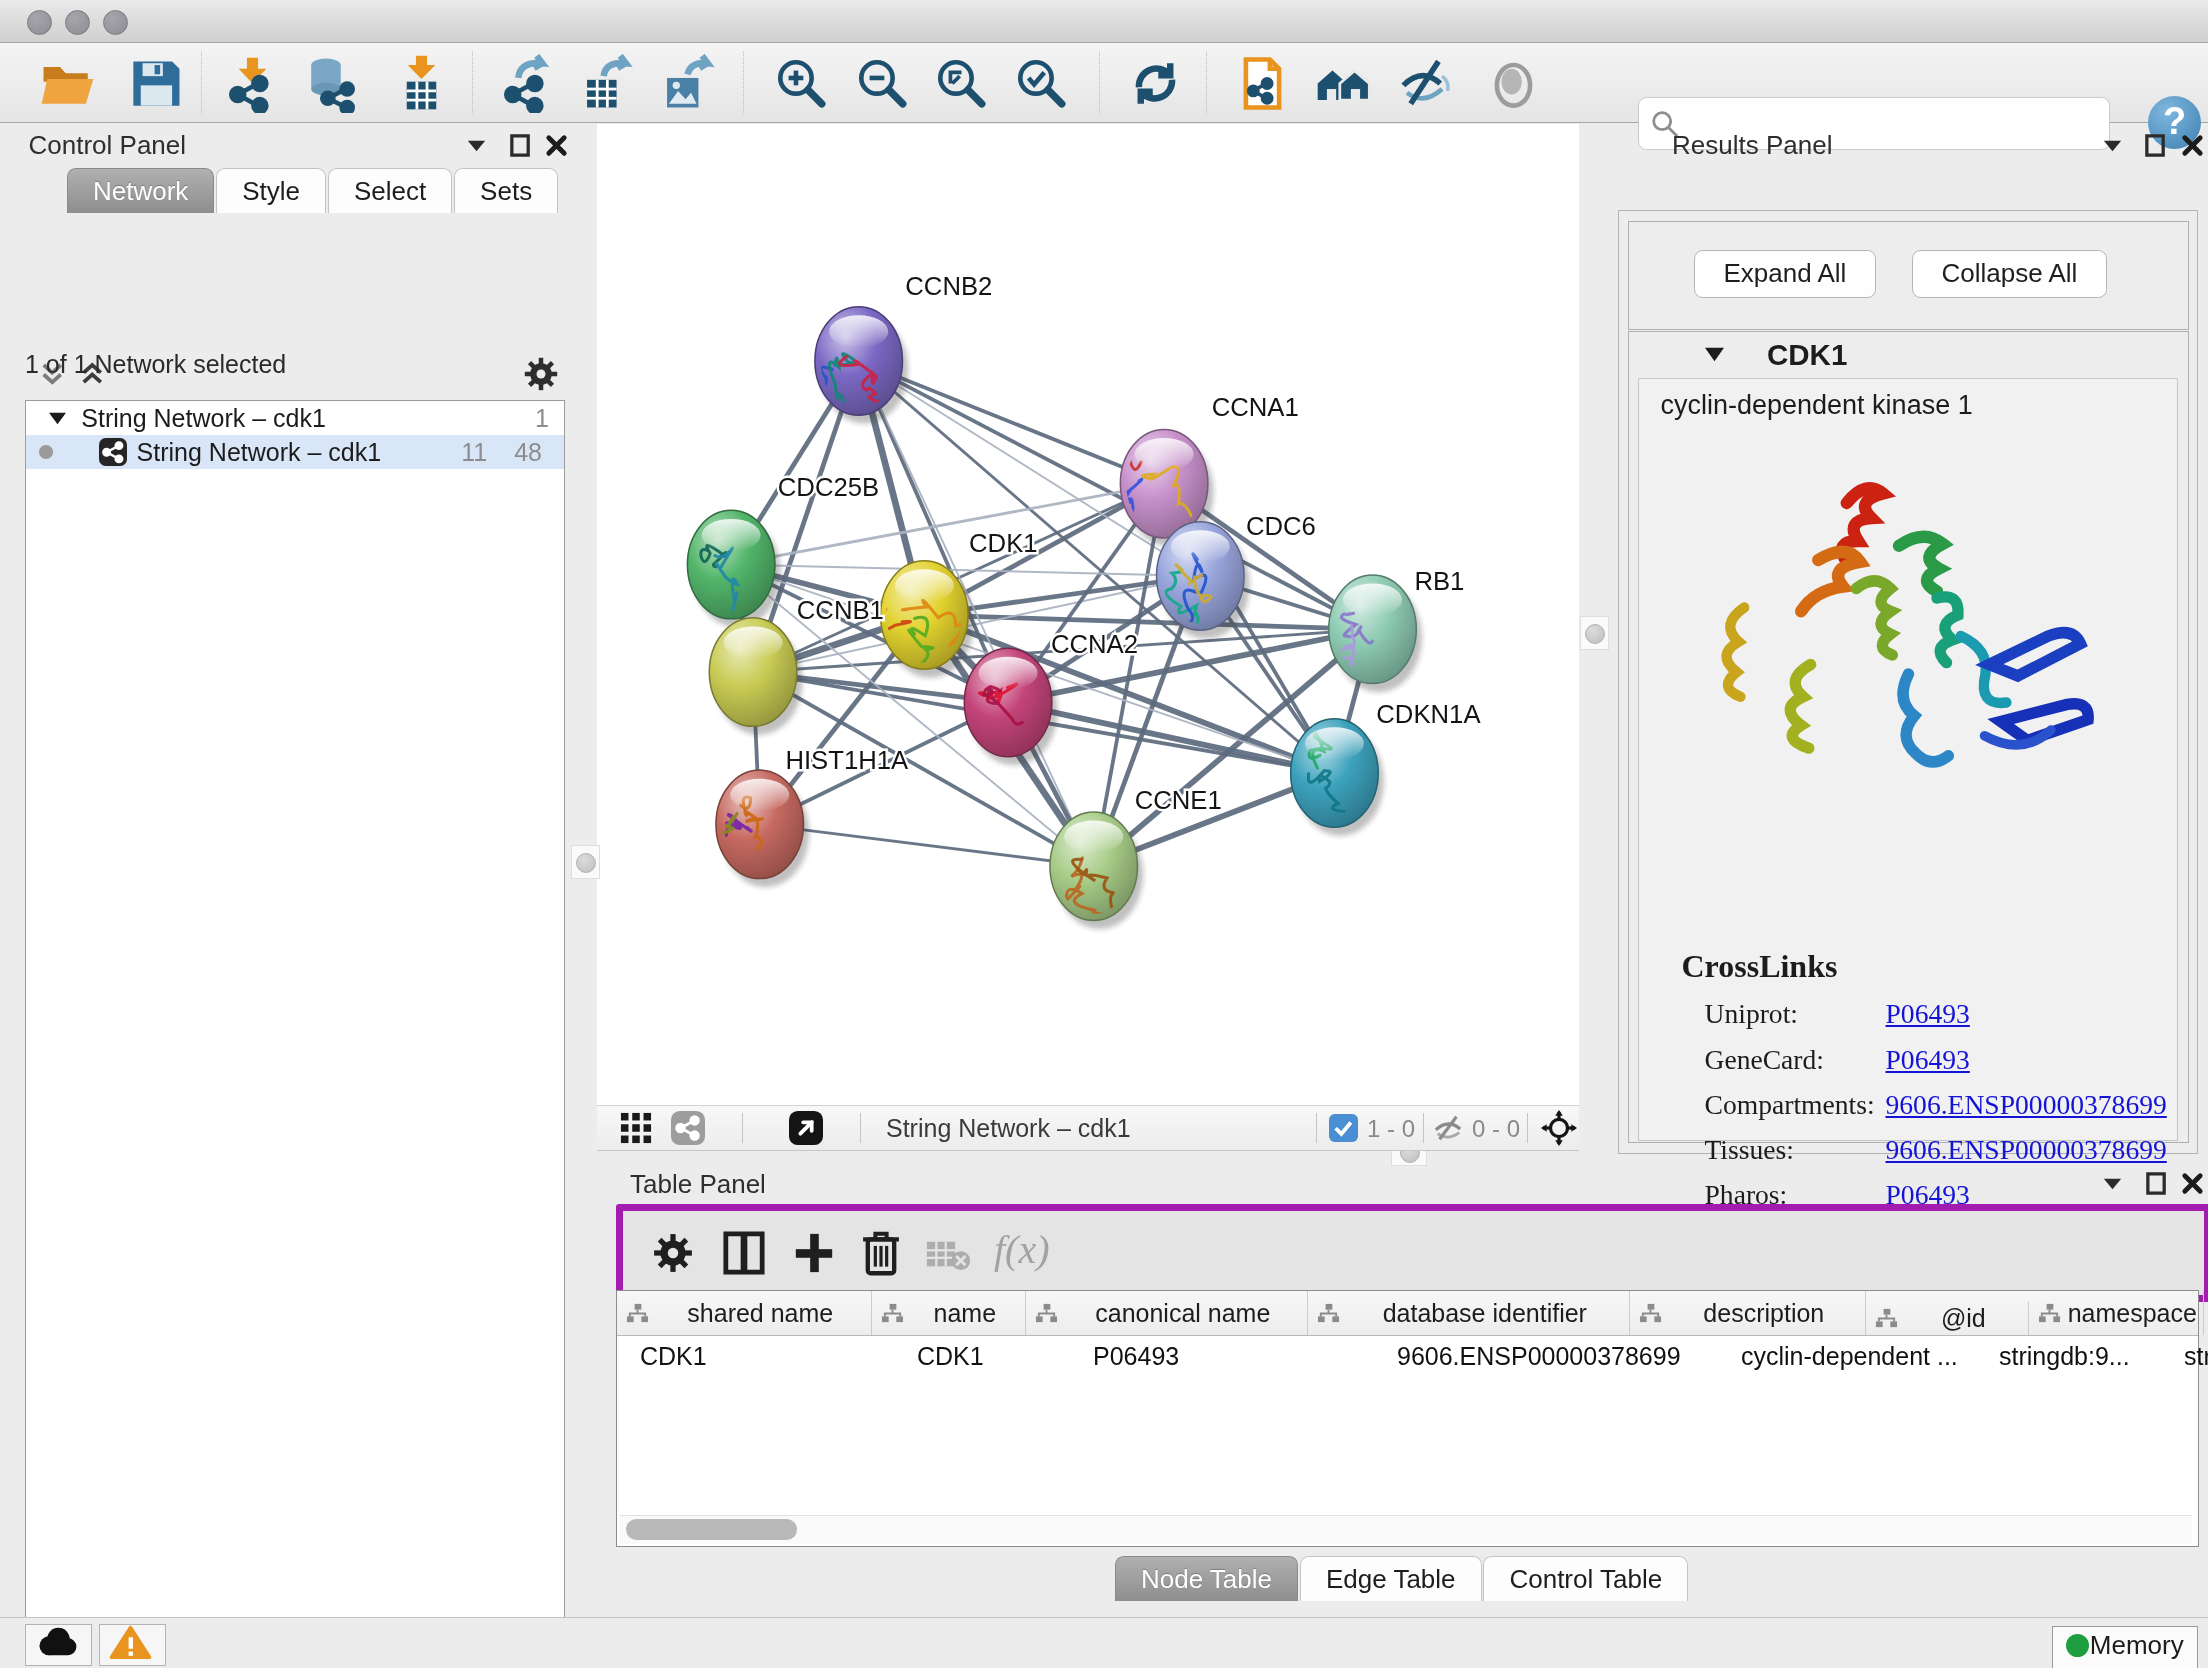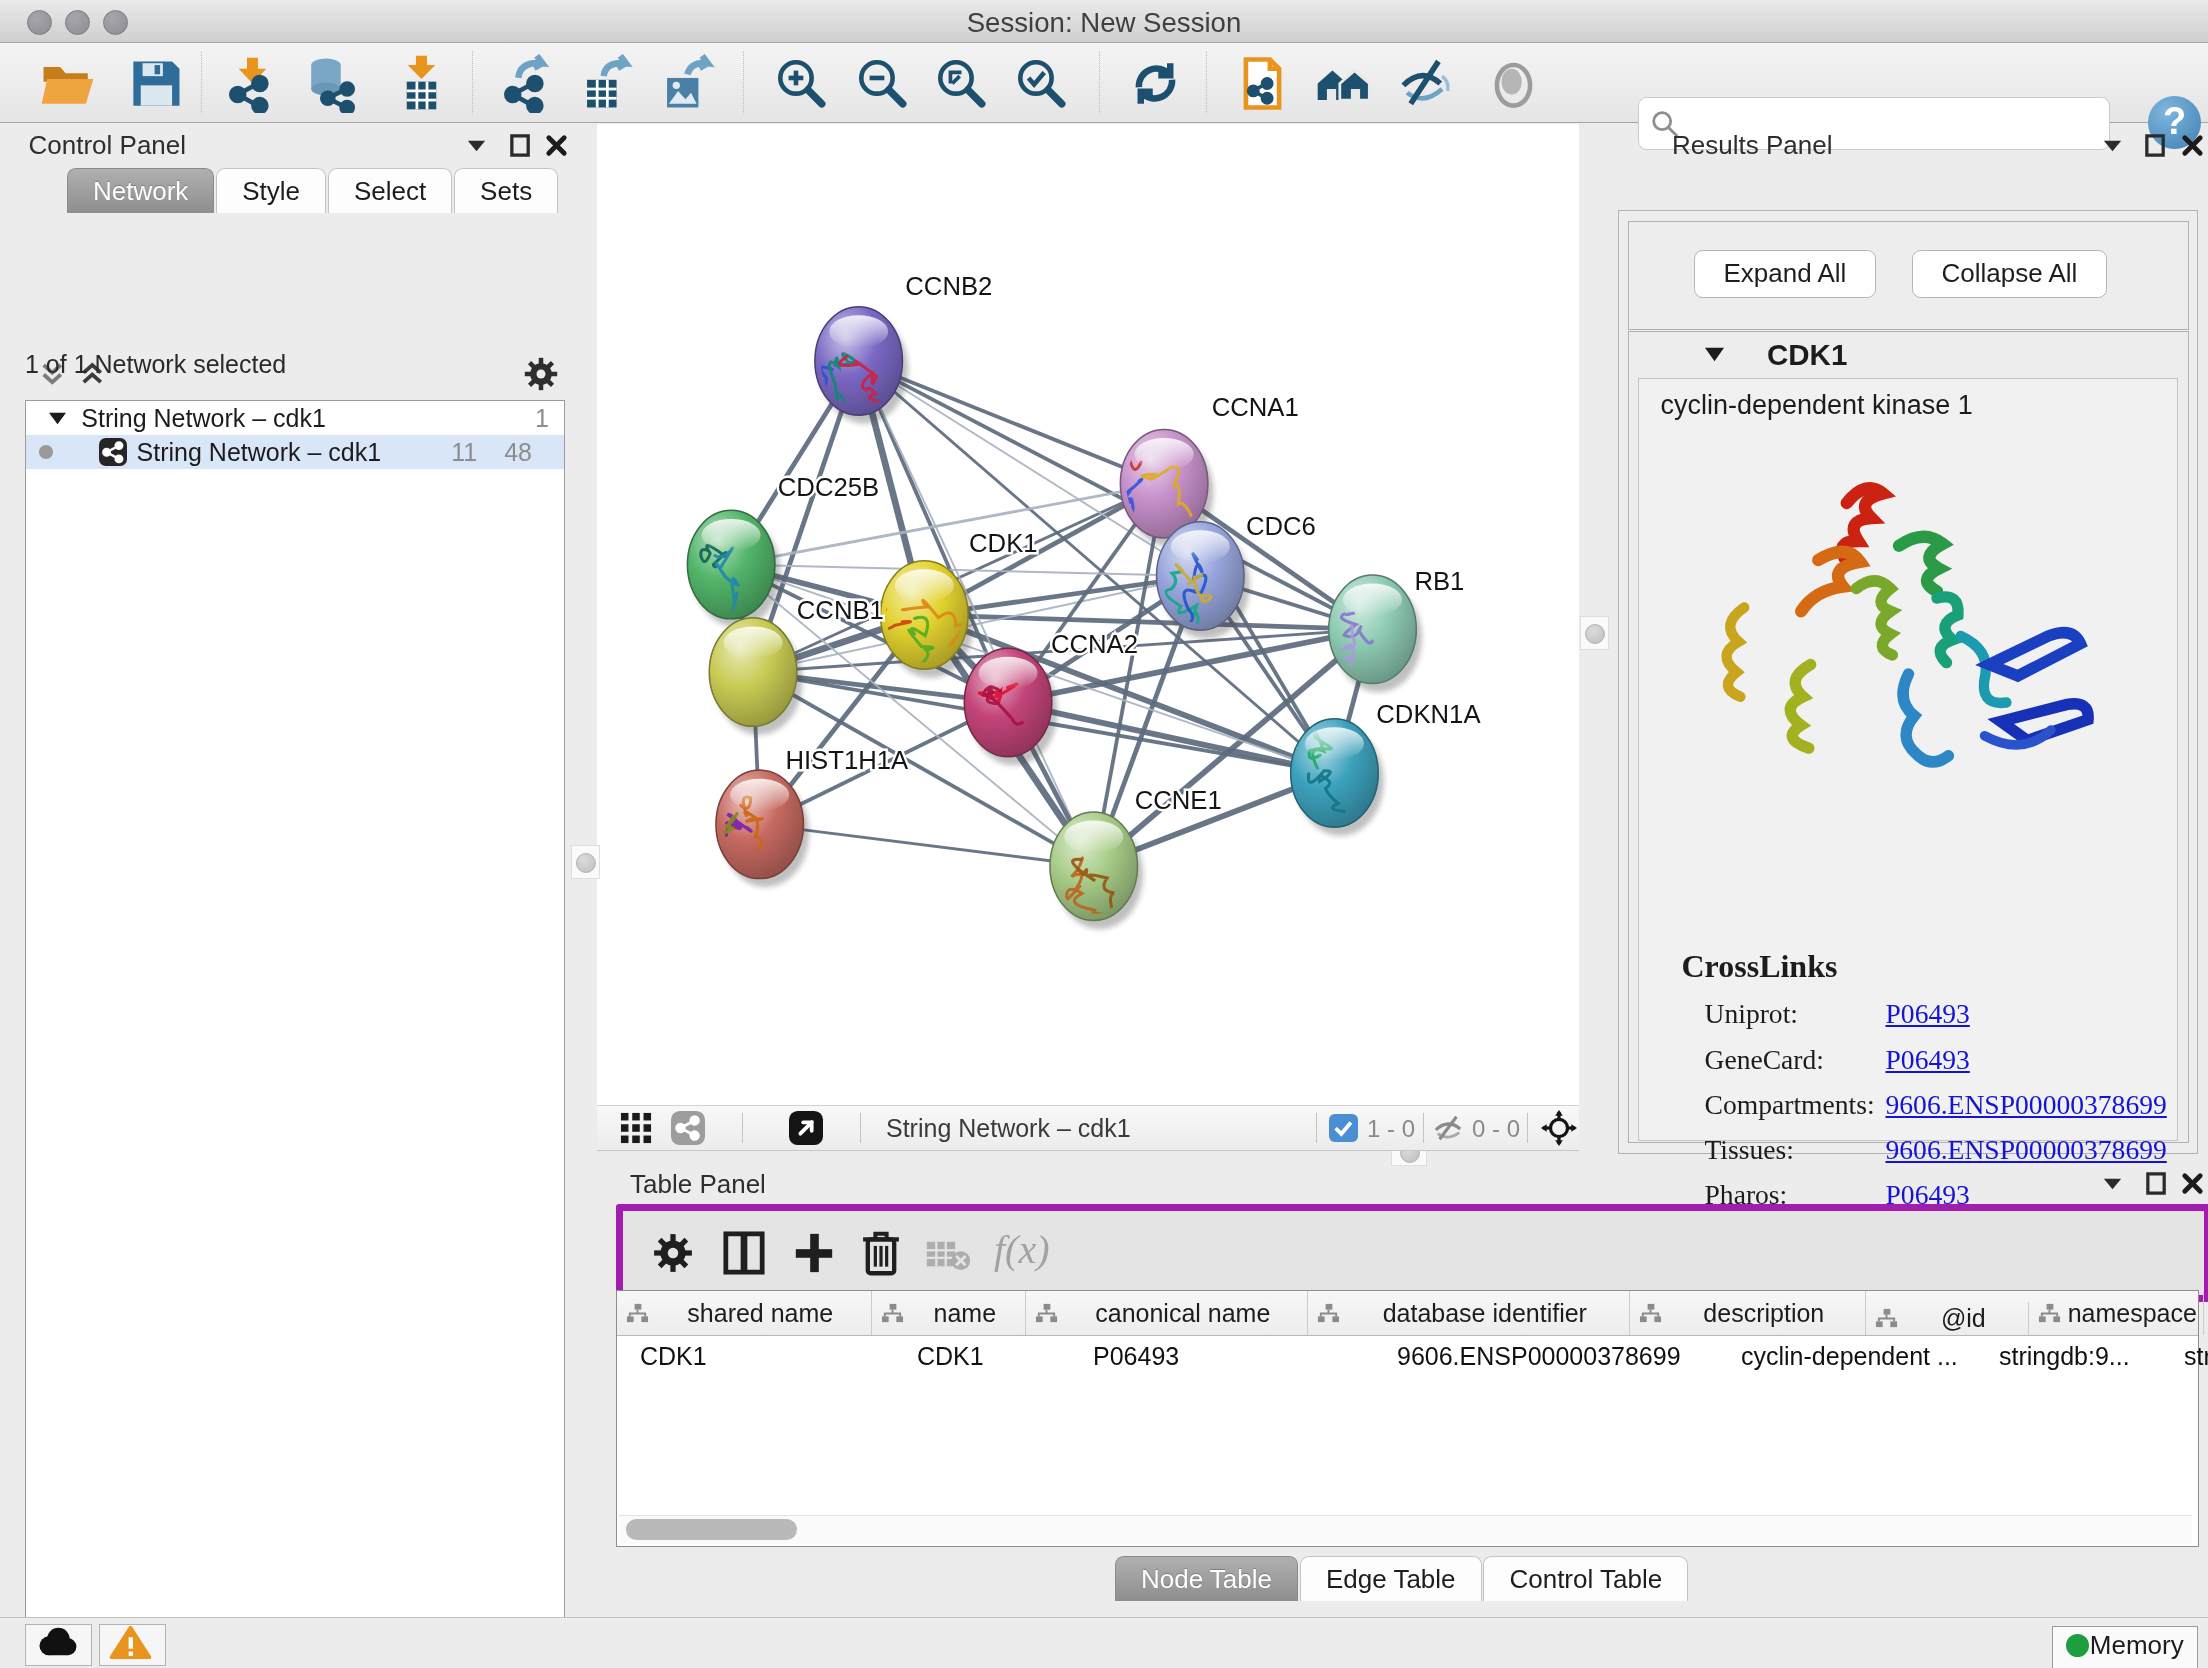--- a/index.html
+++ b/index.html
@@ -88,21 +88,20 @@
     font-size:26px;text-align:right;padding:3.8px 13.3px 0 0;box-sizing:border-box}
   .mem-dot{position:absolute;left:13.3px;top:7.6px;width:23px;height:23px;border-radius:50%;background:#1e9e3e}
 </style>
 </head>
 <body>
 
 <div class="abs titlebar">
   <div class="abs traffic" style="left:27px"></div>
   <div class="abs traffic" style="left:65px"></div>
   <div class="abs traffic" style="left:103px"></div>
-  <div class="abs title-text">Session: New Session</div>
 </div>
 
 <div class="abs toolbar">
   <svg class="abs tbi" style="left:38px" viewBox="0 0 64 64">
     <path d="M6 14 h18 l6 7 h24 v9 H6 z" fill="#c87d1d"></path>
     <path d="M10 27 h50 l-8 27 H4 z" fill="#f0a440"></path>
   </svg>
   <svg class="abs tbi" style="left:126px" viewBox="0 0 64 64">
     <path d="M8 8 h42 l8 8 v40 H8 z" fill="#2e6d99"></path>
     <rect x="18" y="10" width="22" height="14" fill="#dce8f0"></rect>
@@ -305,21 +304,21 @@
           <line x1="8" y1="15" x2="21" y2="8"></line>
               <line x1="8" y1="15" x2="21" y2="22"></line>
           <circle cx="8" cy="15" r="3.4"></circle>
               <circle cx="21" cy="8" r="3.4"></circle>
               <circle cx="21" cy="22" r="3.4"></circle>
             </g>
           </svg>
       </span>
       <span style="margin-left:9.5px">String Network – cdk1</span>
       <span class="cnt" style="margin-left:auto">11</span>
-      <span class="cnt" style="margin-left:27px;margin-right:32px">48</span>
+      <span class="cnt" style="margin-left:27px;margin-right:22px">48</span>
     </div>
   </div>
 </div>
 
 <div class="abs canvas">
   <svg id="net" width="982" height="982" viewBox="0 0 1032 1032">
       <defs>
         <linearGradient id="glossG" x1="0" y1="0" x2="0" y2="1">
           <stop offset="0%" stop-color="#ffffff" stop-opacity="0.85"></stop>
           <stop offset="100%" stop-color="#ffffff" stop-opacity="0"></stop>

